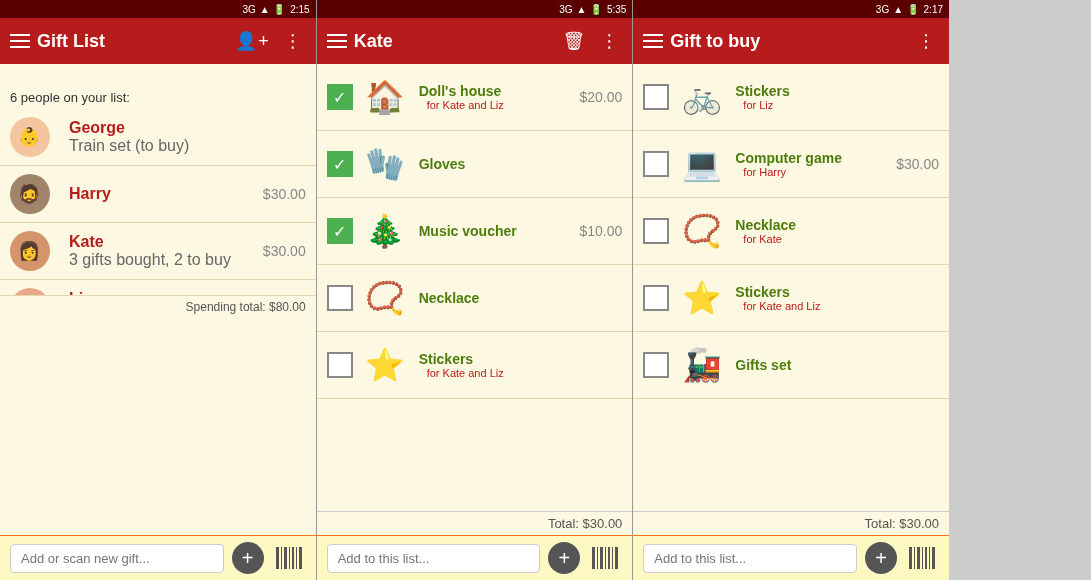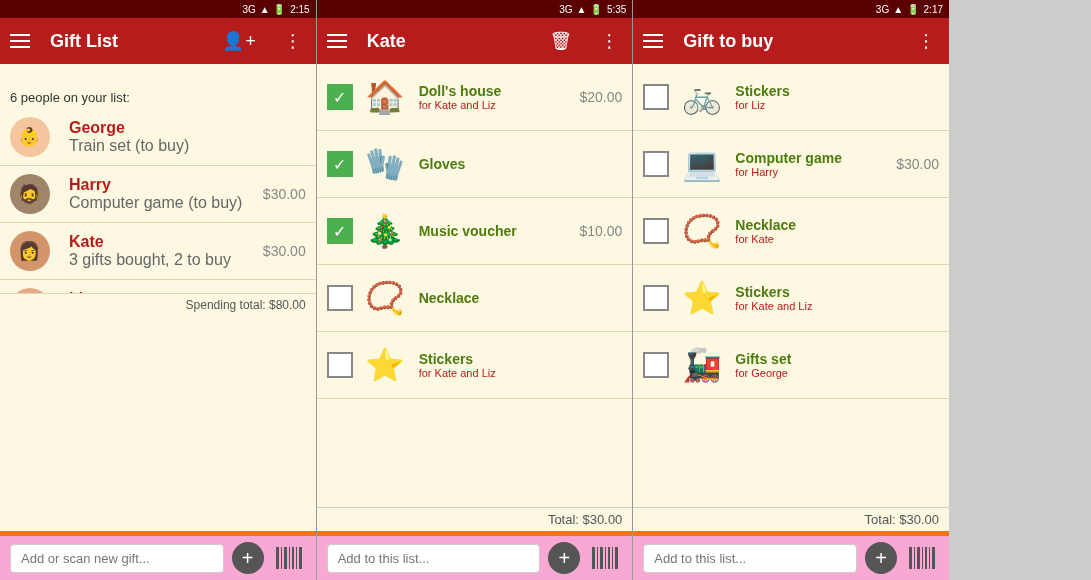--- a/index.html
+++ b/index.html
@@ -36,21 +36,21 @@
     .status-bar span { font-size: 10px; }
 
     
     .app-bar {
       background: #b71c1c;
       color: white;
       display: flex;
       align-items: center;
       padding: 0 10px;
       height: 46px;
-      gap: 20px;
+      gap: 7px;
     }
     .app-bar .title {
       flex: 1;
       font-size: 18px;
       font-weight: bold;
       color: white;
     }
     .app-bar .icon-btn {
       font-size: 18px;
       color: white;
@@ -108,22 +108,22 @@
       font-size: 16px;
       color: #666;
     }
     .person-price {
       font-size: 14px;
       color: #888;
     }
 
     
     .bottom-bar {
-      background: #f9a8d4;
-      border-top: 5px solid #f97316;
+      background: #fef9c3;
+      border-top: 1px solid #f97316;
       padding: 6px 10px;
       display: flex;
       align-items: center;
       gap: 8px;
     }
     .spending-total {
       text-align: right;
       font-size: 12px;
       color: #555;
       flex: 1;
@@ -198,20 +198,21 @@
     }
     .gift-info { flex: 1; }
     .gift-name {
       font-size: 14px;
       color: #4d7c0f;
       font-weight: bold;
     }
     .gift-for {
       font-size: 11px;
       color: #b71c1c;
+      margin-left: 8px;
     }
     .gift-price {
       font-size: 14px;
       color: #888;
       flex-shrink: 0;
     }
 
     .total-bar {
       border-top: 1px solid #ccc;
       padding: 4px 10px;
@@ -276,21 +277,20 @@
           <div class="person-name">George</div>
           <div class="person-sub">Train set (to buy)</div>
         </div>
         <div class="person-price"></div>
       </div>
 
       <div class="person-item">
         <div class="avatar man1">🧔</div>
         <div class="person-info">
           <div class="person-name">Harry</div>
-          <div class="person-sub">Computer game (to buy)</div>
         </div>
         <div class="person-price">$30.00</div>
       </div>
 
       <div class="person-item">
         <div class="avatar woman1">👩</div>
         <div class="person-info">
           <div class="person-name">Kate</div>
           <div class="person-sub">3 gifts bought, 2 to buy</div>
         </div>
@@ -466,21 +466,20 @@
           <div class="gift-for">for Kate and Liz</div>
         </div>
         <div class="gift-price"></div>
       </div>
 
       <div class="gift-item">
         <div class="checkbox"></div>
         <div class="gift-image">🚂</div>
         <div class="gift-info">
           <div class="gift-name">Gifts set</div>
-          <div class="gift-for">for George</div>
         </div>
         <div class="gift-price"></div>
       </div>
 
     </div>
     <div class="total-bar">Total: $30.00</div>
     <div class="bottom-bar">
       <input class="add-input" type="text" placeholder="Add to this list..." style="">
       <div class="add-btn">+</div>
       <div class="barcode-icon">

